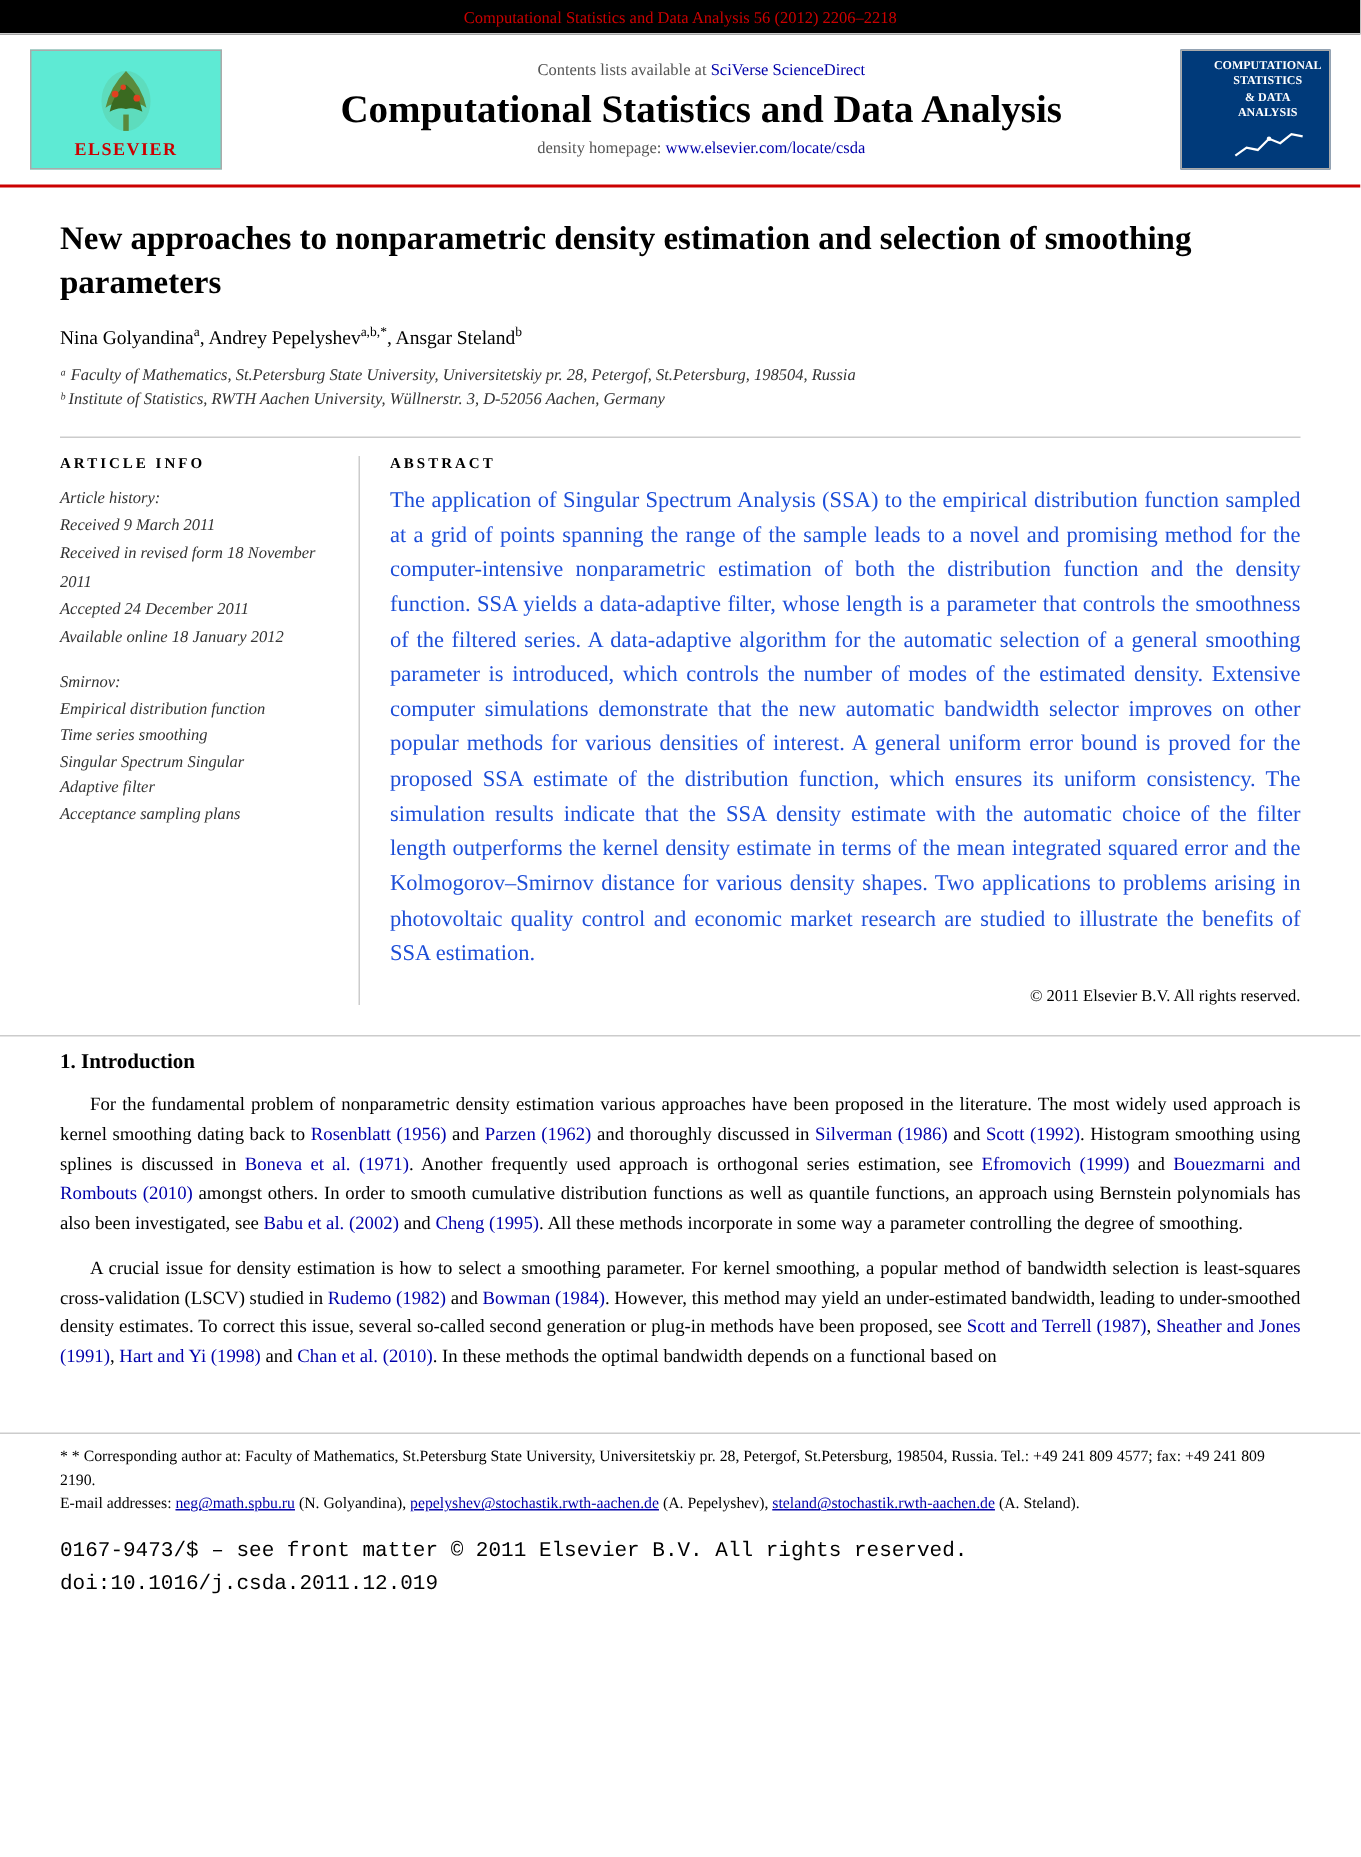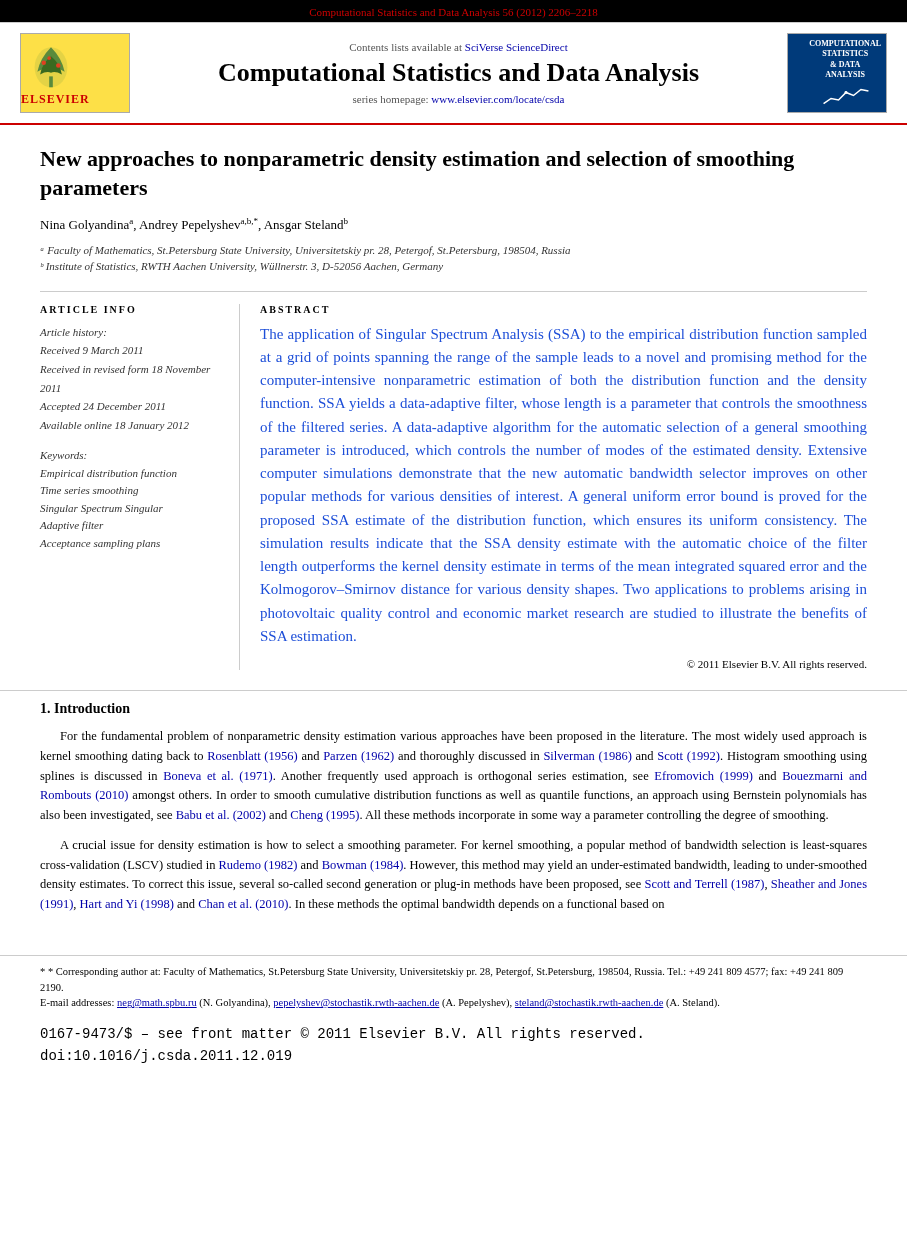--- a/index.html
+++ b/index.html
@@ -30,27 +30,28 @@
     }
 
     .elsevier-logo {
       display: flex;
       flex-direction: column;
       align-items: center;
       min-width: 110px;
     }
 
     .logo-box {
-      width: 110px;
+      width: 128px;
       height: 80px;
       border: 1px solid #aaa;
       display: flex;
       flex-direction: column;
+      align-items: center;
       justify-content: center;
-      background: #fde047;
+      background: #5eead4;
       position: relative;
     }
 
     .logo-tree {
       width: 60px;
       height: 50px;
     }
 
     .elsevier-text {
       font-size: 12px;
@@ -308,21 +309,21 @@
     </div>
   </div>
 
   <div class="journal-title-block">
     <div class="contents-line">
       <span>Contents lists available at</span>
       <a href="#">SciVerse ScienceDirect</a>
     </div>
     <div class="journal-main-title">Computational Statistics and Data Analysis</div>
     <div class="journal-homepage">
-      <span>series homepage:</span>
+      <span>density homepage:</span>
       <a href="#">www.elsevier.com/locate/csda</a>
     </div>
   </div>
 
   <div class="journal-logo-right">
     <div class="logo-title">COMPUTATIONAL<br>STATISTICS<br>&amp; DATA<br>ANALYSIS</div>
     <svg class="logo-graph" viewBox="0 0 70 30">
       <polyline points="5,25 15,18 25,20 35,10 45,14 55,6 65,8" stroke="#fff" stroke-width="2" fill="none"></polyline>
       <circle cx="35" cy="10" r="2" fill="#fff"></circle>
     </svg>
@@ -353,21 +354,21 @@
 
       <div class="article-history">
         <div class="label">Article history:</div>
         <div>Received 9 March 2011</div>
         <div>Received in revised form 18 November 2011</div>
         <div>Accepted 24 December 2011</div>
         <div>Available online 18 January 2012</div>
       </div>
 
       <div class="keywords-section">
-        <div class="keywords-title">Keywords:</div>
+        <div class="keywords-title">Smirnov:</div>
         <div class="keyword-item">Empirical distribution function</div>
         <div class="keyword-item">Time series smoothing</div>
         <div class="keyword-item">Singular Spectrum Singular</div>
         <div class="keyword-item">Adaptive filter</div>
         <div class="keyword-item">Acceptance sampling plans</div>
       </div>
     </div>
 
     <div class="right-col">
       <div class="section-label">ABSTRACT</div>

